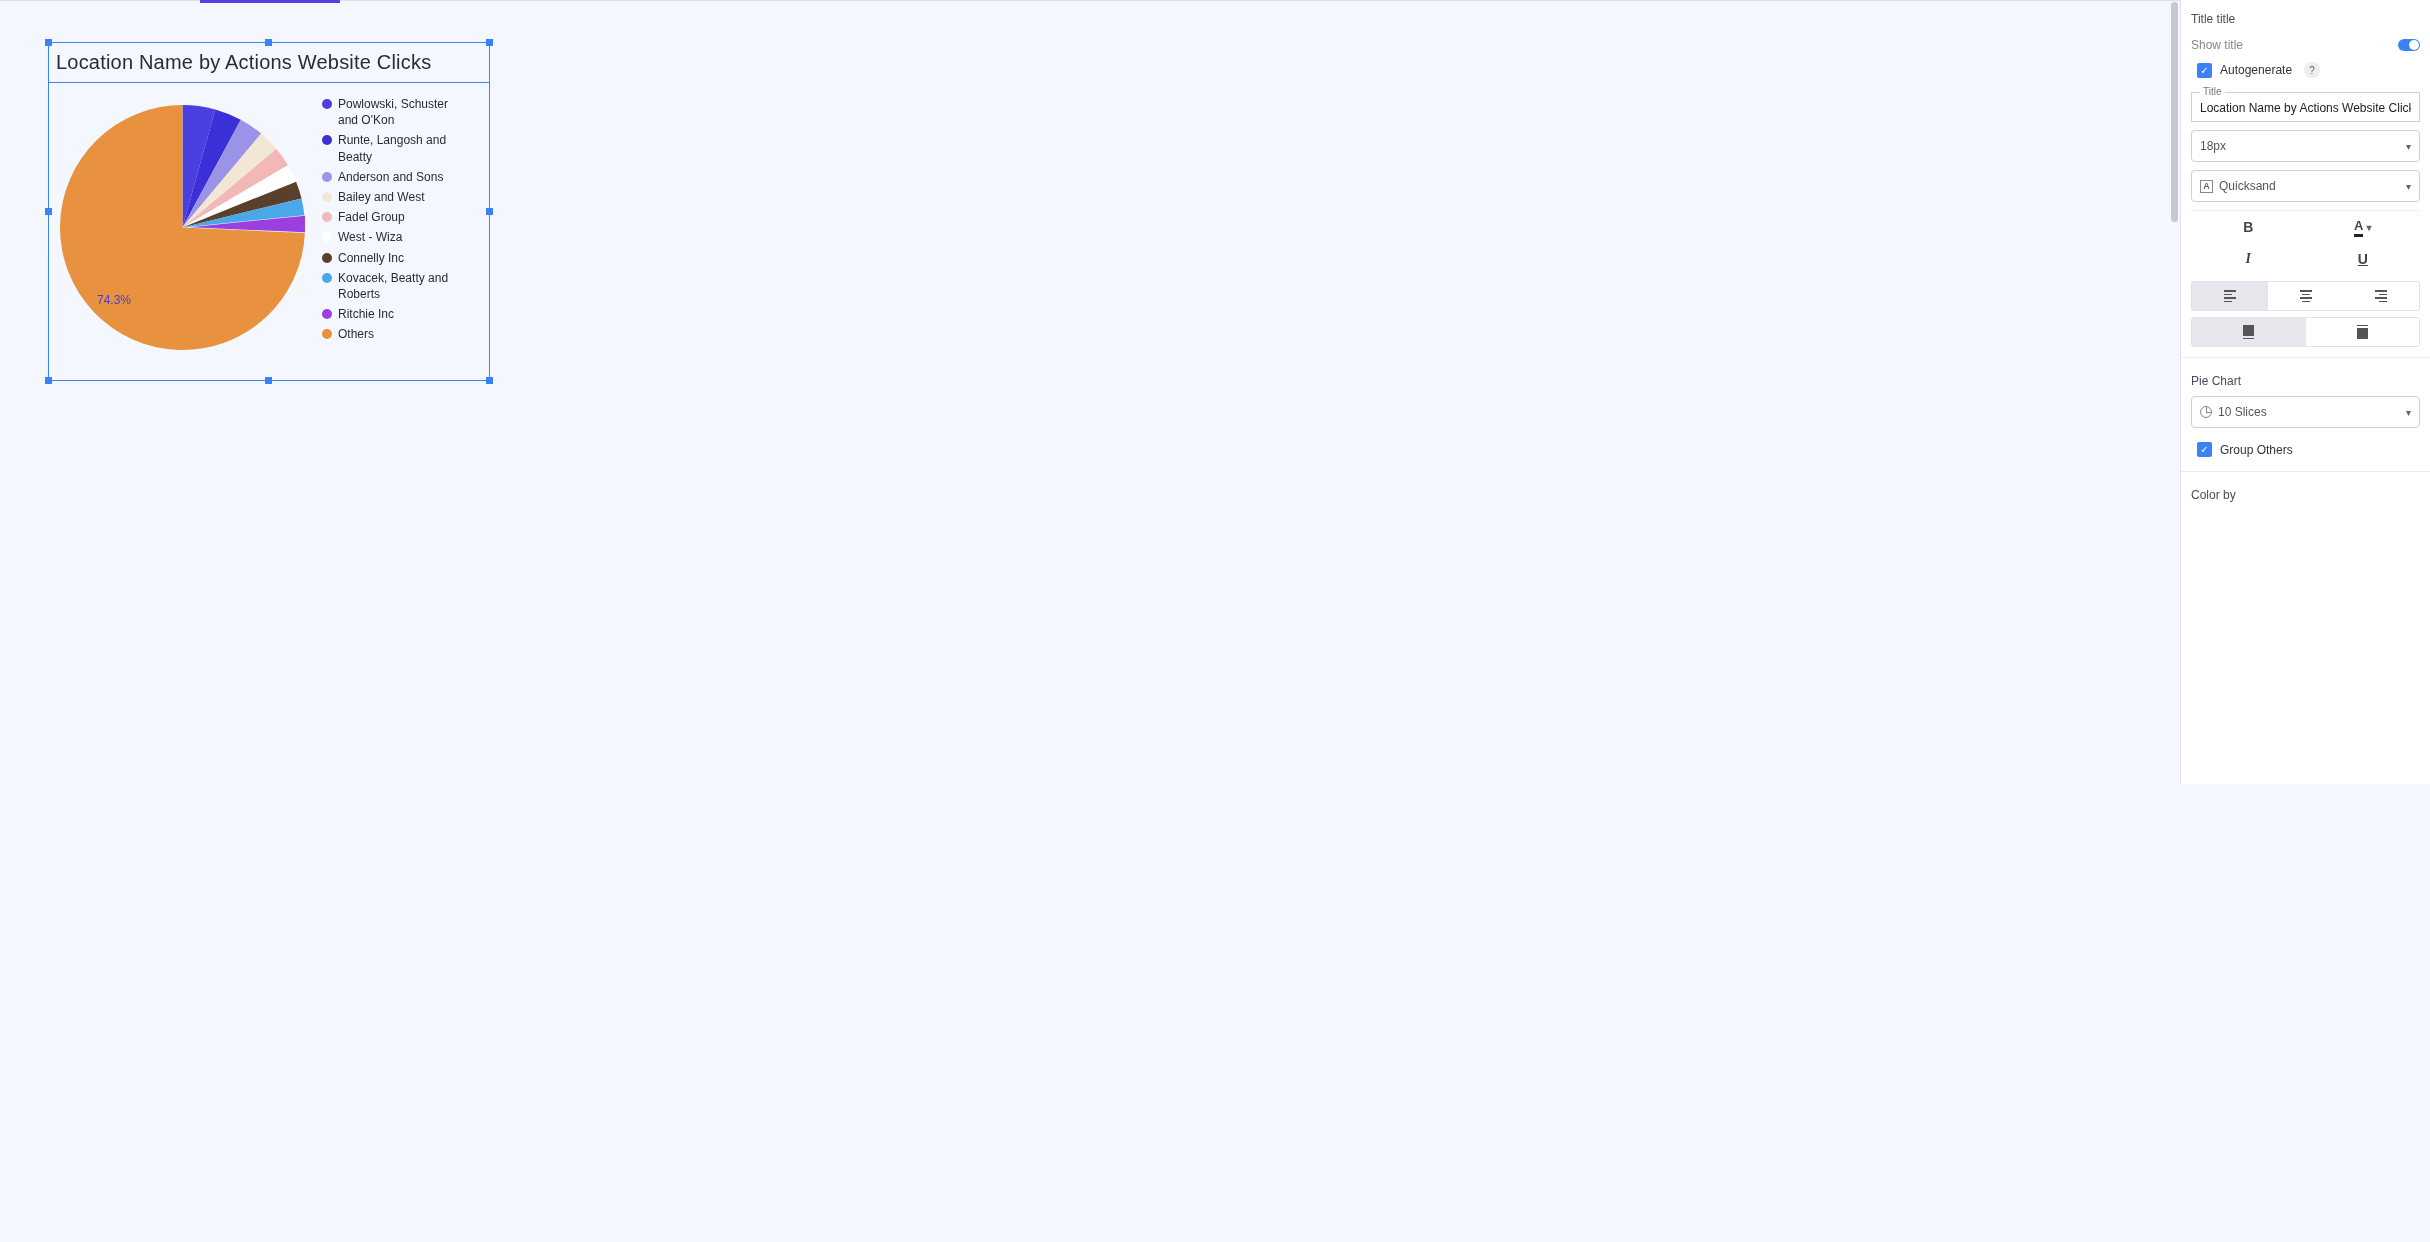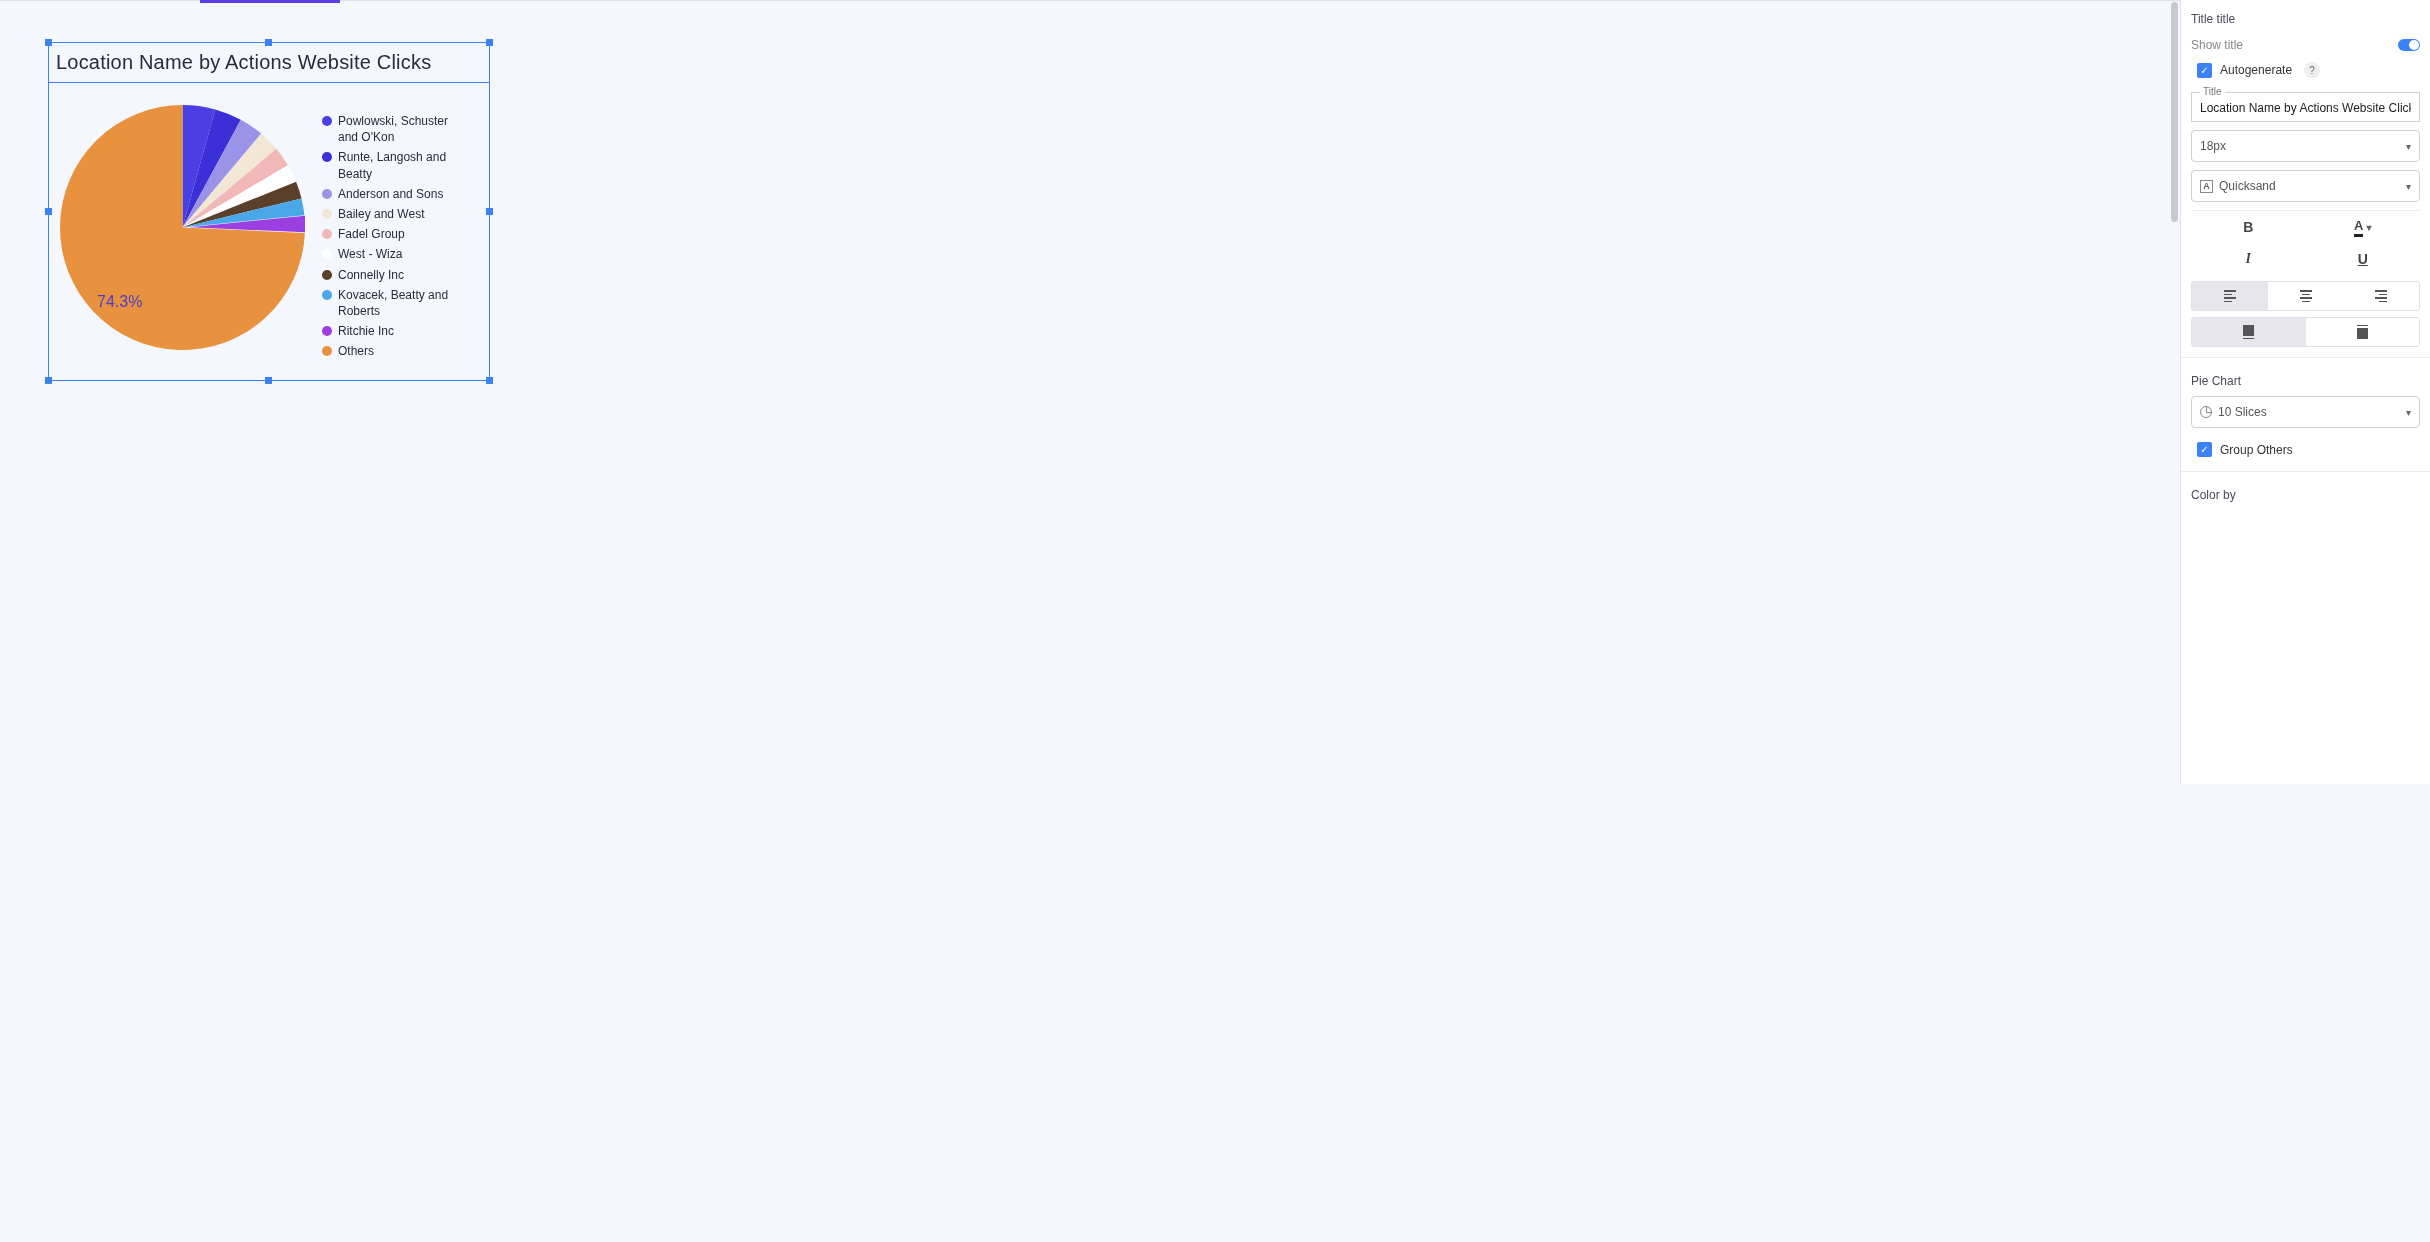--- a/index.html
+++ b/index.html
@@ -9,22 +9,22 @@
 .top-border { position: absolute; top: 0; left: 0; right: 0; height: 1px; background: #e0e0e8; }
 .active-tab-indicator { position: absolute; top: 0; left: 200px; width: 140px; height: 3px; background: #5b3ee6; }
 .chart-select { position: absolute; left: 48px; top: 42px; width: 442px; height: 339px; border: 1.5px solid #3b82f6; }
 .handle { position: absolute; width: 7px; height: 7px; background: #3b82f6; }
 .h-nw { left: -4px; top: -4px; } .h-n { left: 50%; top: -4px; margin-left: -4px; } .h-ne { right: -4px; top: -4px; }
 .h-w { left: -4px; top: 50%; margin-top: -4px; } .h-e { right: -4px; top: 50%; margin-top: -4px; }
 .h-sw { left: -4px; bottom: -4px; } .h-s { left: 50%; bottom: -4px; margin-left: -4px; } .h-se { right: -4px; bottom: -4px; }
 .chart-title-box { position: absolute; left: 48px; top: 42px; width: 442px; height: 41px; border-bottom: 1px solid #3b82f6; display: flex; align-items: center; padding-left: 8px; }
 .chart-title-text { font-size: 20px; font-weight: 400; color: #2a2a3a; letter-spacing: 0.2px; }
 .pie-container { position: absolute; left: 60px; top: 105px; width: 245px; height: 245px; }
-.pie-label { position: absolute; left: 37px; top: 188px; font-size: 16px; color: #4a3fc5; }
-.legend { position: absolute; left: 322px; top: 113px; width: 145px; }
+.pie-label { position: absolute; left: 37px; top: 188px; font-size: 12px; color: #4a3fc5; }
+.legend { position: absolute; left: 322px; top: 96px; width: 145px; }
 .legend-item { display: flex; align-items: flex-start; margin-bottom: 4px; }
 .legend-swatch { width: 10px; height: 10px; border-radius: 50%; margin-top: 3px; margin-right: 6px; flex-shrink: 0; }
 .legend-label { font-size: 12px; line-height: 1.35; color: #2a2a3a; }
 .sidebar { width: 250px; background: #fff; border-left: 1px solid #e0e0e8; display: flex; flex-direction: column; overflow-y: auto; font-size: 12px; }
 .sidebar-scroll { padding: 0; }
 .section-label { font-size: 12px; font-weight: 500; color: #4a4a5a; padding: 12px 10px 8px; }
 .row { display: flex; align-items: center; justify-content: space-between; padding: 4px 10px; gap: 19px; }
 .toggle { width: 22px; height: 12px; background: #3b82f6; border-radius: 7px; position: relative; cursor: pointer; }
 .toggle::after { content: ""; position: absolute; right: 1px; top: 1px; width: 10px; height: 10px; background: #fff; border-radius: 50%; }
 .checkbox-row { display: flex; align-items: center; padding: 6px 10px 10px 16px; gap: 8px; }

